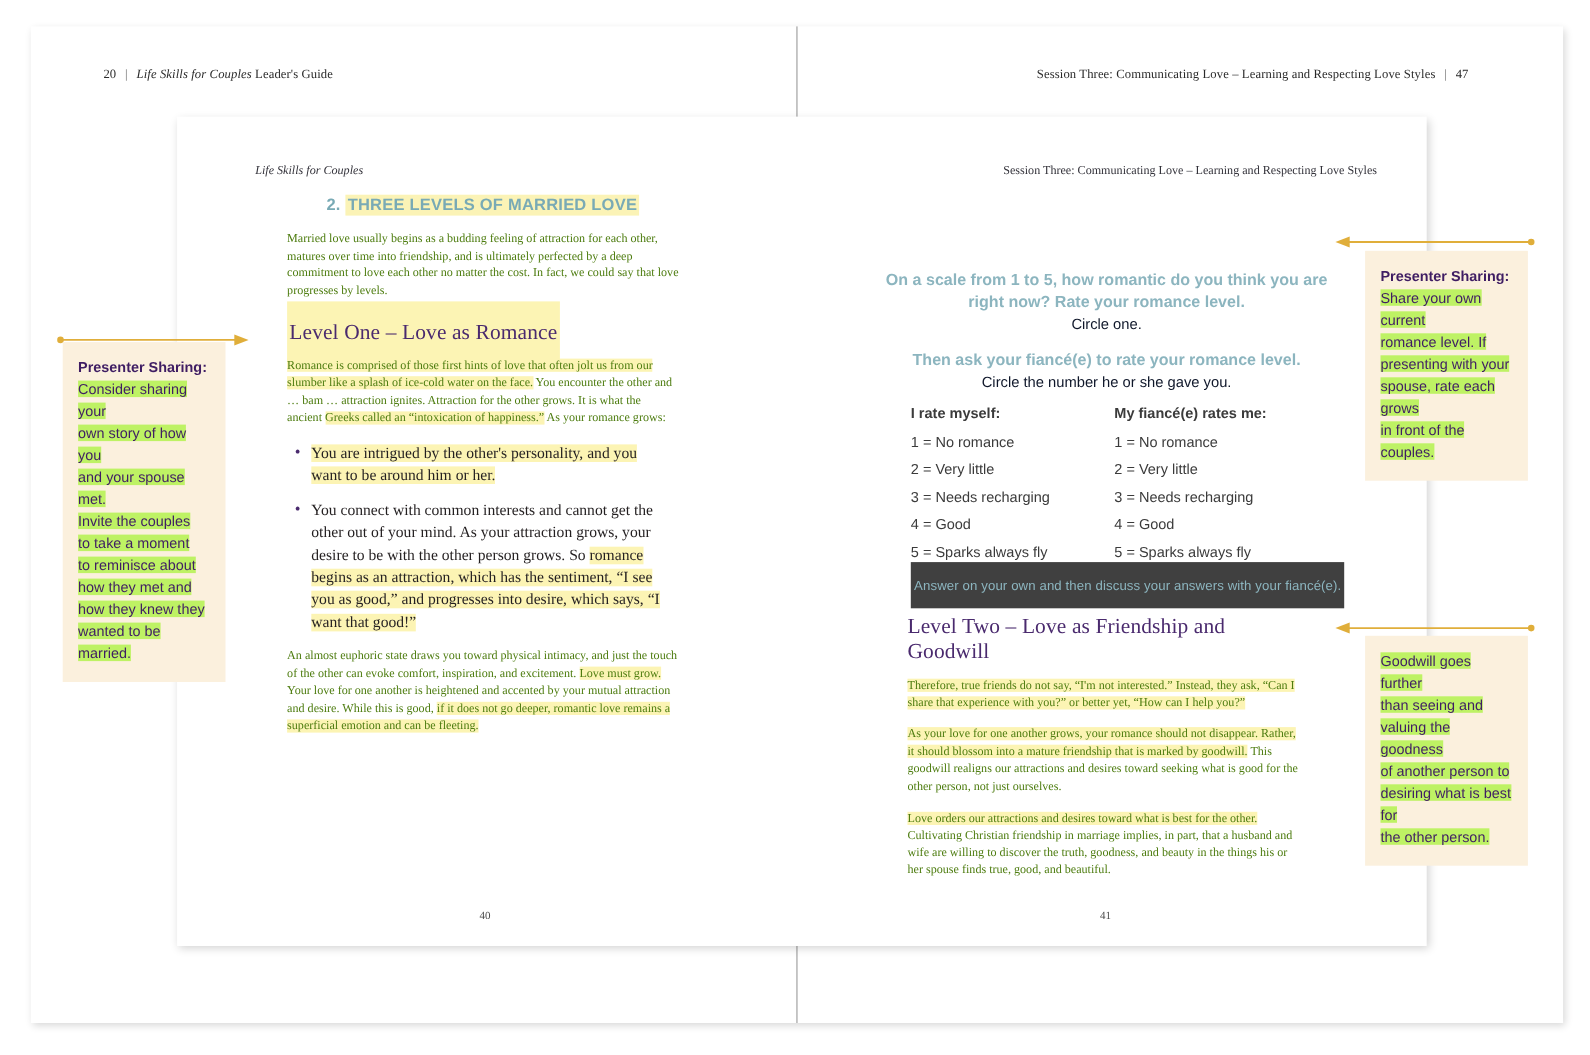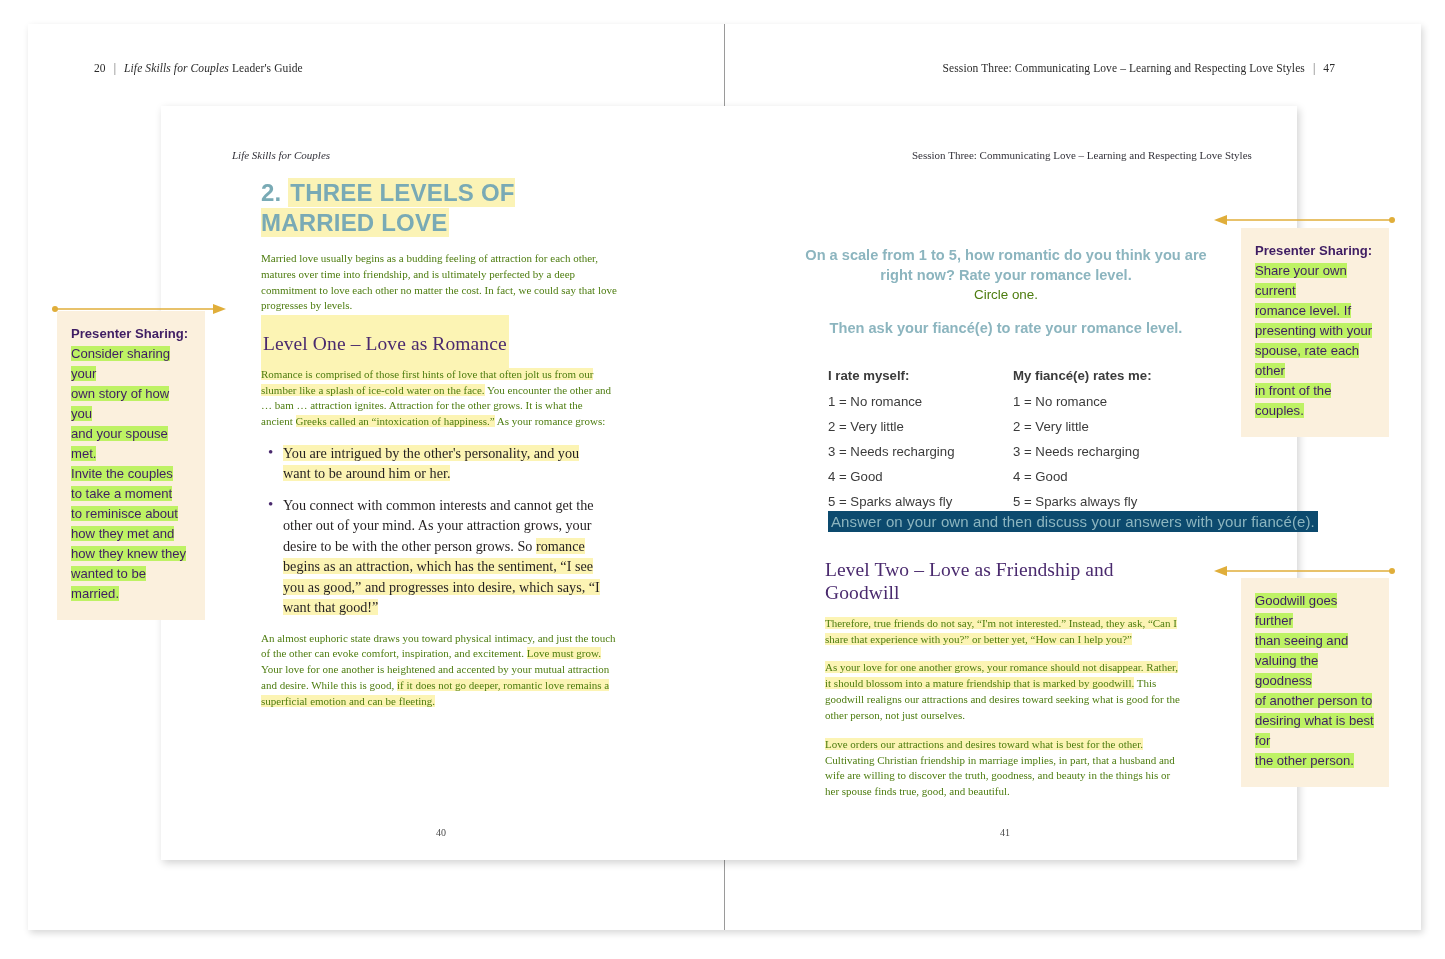--- a/index.html
+++ b/index.html
@@ -97,24 +97,24 @@
     position: absolute;
     left: 825px;
     top: 360px;
     width: 360px;
   }
 
   
   .sec-title {
     font-family: "Liberation Sans", sans-serif;
     font-weight: bold;
-    font-size: 24px;
+    font-size: 15px;
     color: #79aab5;
     letter-spacing: 0.2px;
-    text-align: left;
+    text-align: center;
     margin: 0 0 13px 0;
     line-height: 1.25;
   }
   .sec-title .hl { background: #fbf3b6; padding: 1px 2px; }
 
   
   .body-p {
     font-family: "Liberation Serif", serif;
     font-size: 11px;
     line-height: 1.44;
@@ -209,21 +209,21 @@
     font-family: "Liberation Sans", sans-serif;
     font-weight: bold;
     font-size: 14.6px;
     color: #8cb5bf;
     line-height: 1.36;
     margin: 0;
   }
   .ci-instr .small {
     font-family: "Liberation Sans", sans-serif;
     font-size: 13.4px;
-    color: #4d7c0f;
+    color: #0f172a;
     line-height: 1.4;
     margin: 0;
   }
   .ci-instr .gap { height: 15px; }
 
   
   .rate-cols {
     position: absolute;
     left: 828px;
     top: 368px;
@@ -242,24 +242,24 @@
     font-family: "Liberation Sans", sans-serif;
     font-size: 13.2px;
     color: #3b3b3b;
     margin-bottom: 10px;
   }
   .rate-note {
     position: absolute;
     left: 828px;
     top: 511px;
     font-family: "Liberation Sans", sans-serif;
-    font-size: 15px;
+    font-size: 12px;
     color: #8cb5bf;
-    background: #0c4a6e;
-    padding: 2px 3px;
+    background: #404040;
+    padding: 14px 3px;
     letter-spacing: 0.1px;
   }
 
   
   .callout {
     position: absolute;
     background: #fbf0dd;
     box-sizing: border-box;
     padding: 13px 14px 16px 14px;
   }
@@ -326,20 +326,21 @@
 
     <p class="body-p"><span>An almost euphoric state draws you toward physical intimacy, and just the touch of the other can evoke comfort, inspiration, and excitement. </span><mark class="hl">Love must grow.</mark><span> Your love for one another is heightened and accented by your mutual attraction and desire. While this is good, </span><mark class="hl">if it does not go deeper, romantic love remains a superficial emotion and can be fleeting.</mark></p>
   </div>
 
 
   <div class="ci-instr">
     <p class="big">On a scale from 1 to 5, how romantic do you think you are right now? Rate your romance level.</p>
     <p class="small">Circle one.</p>
     <div class="gap"></div>
     <p class="big">Then ask your fiancé(e) to rate your romance level.</p>
+    <p class="small">Circle the number he or she gave you.</p>
   </div>
 
   <div class="rate-cols">
     <div class="rate-col">
       <div class="hd">I rate myself:</div>
       <div class="it">1 = No romance</div>
       <div class="it">2 = Very little</div>
       <div class="it">3 = Needs recharging</div>
       <div class="it">4 = Good</div>
       <div class="it">5 = Sparks always fly</div>
@@ -387,21 +388,21 @@
   <svg class="arrow-svg" style="left:1211px; top:213px;" width="185" height="14">
     <polygon points="3,7 16,2 16,12" fill="#e0ae3a"></polygon>
     <line x1="15" y1="7" x2="180" y2="7" stroke="#e0ae3a" stroke-width="1.6"></line>
     <circle cx="181" cy="7" r="3" fill="#e0ae3a"></circle>
   </svg>
   <div class="callout right-1">
     <div class="cline"><b>Presenter Sharing:</b></div>
     <div class="cline"><span class="hl">Share your own current</span></div>
     <div class="cline"><span class="hl">romance level. If</span></div>
     <div class="cline"><span class="hl">presenting with your</span></div>
-    <div class="cline"><span class="hl">spouse, rate each other</span></div>
+    <div class="cline"><span class="hl">spouse, rate each grows</span></div>
     <div class="cline"><span class="hl">in front of the couples.</span></div>
   </div>
 
   <svg class="arrow-svg" style="left:1211px; top:564px;" width="185" height="14">
     <polygon points="3,7 16,2 16,12" fill="#e0ae3a"></polygon>
     <line x1="15" y1="7" x2="180" y2="7" stroke="#e0ae3a" stroke-width="1.6"></line>
     <circle cx="181" cy="7" r="3" fill="#e0ae3a"></circle>
   </svg>
   <div class="callout right-2">
     <div class="cline"><span class="hl">Goodwill goes further</span></div>

